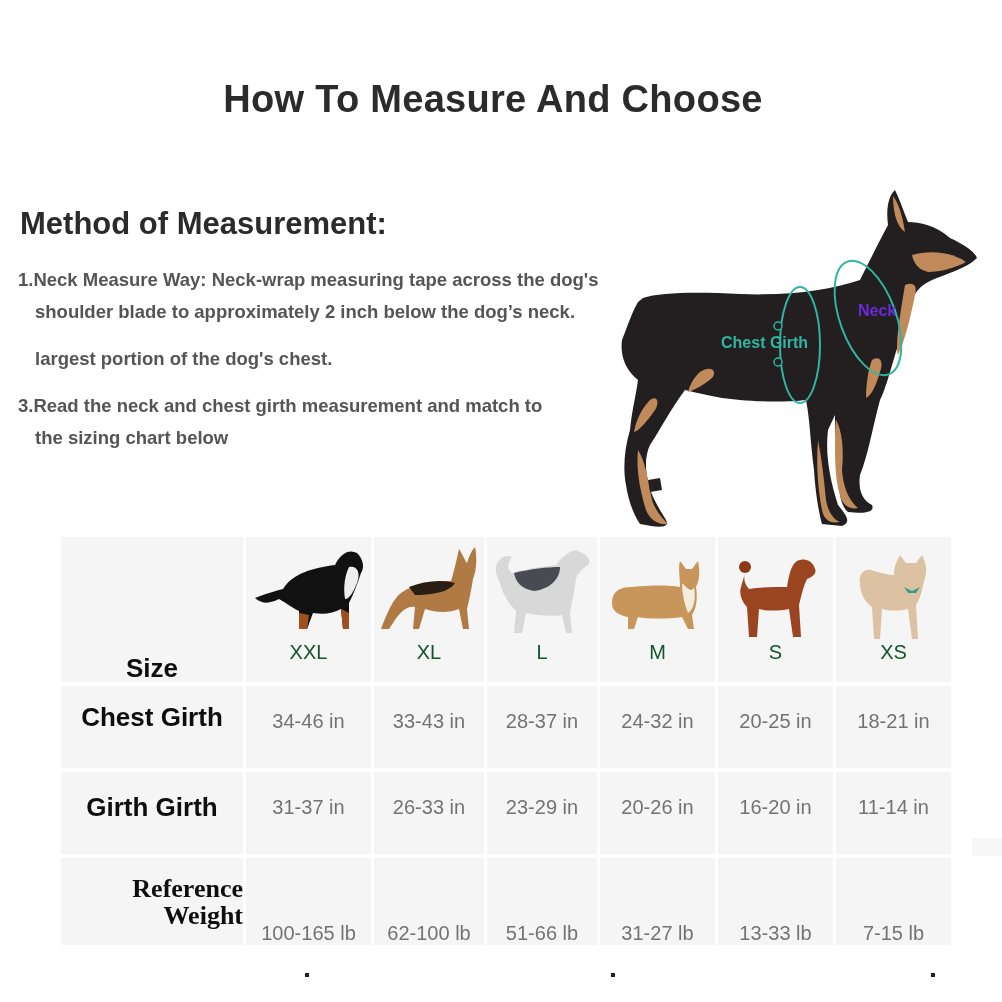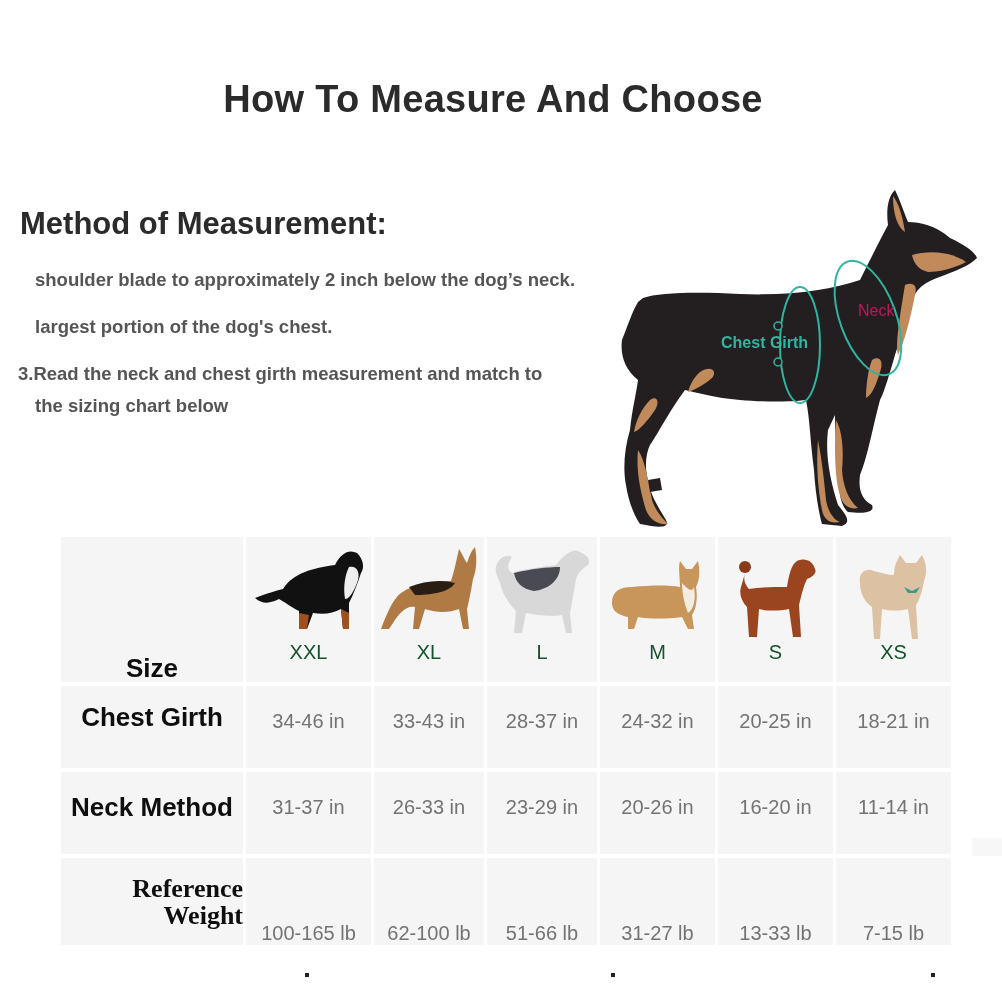--- a/index.html
+++ b/index.html
@@ -37,20 +37,21 @@
 </style>
 </head>
 <body>
 
 <div class="main-title">How To Measure And Choose</div>
 
 <div class="method-heading">Method of Measurement:</div>
 
 <div class="steps">
   <div class="step">
+    <span>1.Neck Measure Way: Neck-wrap measuring tape across the dog's</span>
     <span class="indent">shoulder blade to approximately 2 inch below the dog’s neck.</span>
   </div>
   <div class="step">
     <span class="indent">largest portion of the dog's chest.</span>
   </div>
   <div class="step">
     <span>3.Read the neck and chest girth measurement and match to</span>
     <span class="indent">the sizing chart below</span>
   </div>
 </div>
@@ -71,21 +72,21 @@
     <path d="M638,450 C645,460 648,480 652,500 C656,512 664,520 668,524 C658,525 650,520 646,510 C640,490 636,470 638,450 Z" fill="#c08a5a"></path>
     <path d="M648,480 L660,478 L662,490 L650,492 Z" fill="#231f20"></path>
 
     <ellipse cx="800" cy="345" rx="20" ry="58" fill="none" stroke="#2fb5a0" stroke-width="2"></ellipse>
     <circle cx="778" cy="326" r="4" fill="#231f20" stroke="#2fb5a0" stroke-width="1.5"></circle>
     <circle cx="778" cy="362" r="4" fill="#231f20" stroke="#2fb5a0" stroke-width="1.5"></circle>
 
     <ellipse cx="868" cy="318" rx="28" ry="60" transform="rotate(-20 868 318)" fill="none" stroke="#2fb5a0" stroke-width="2"></ellipse>
   </svg>
   <span style="position:absolute;left:121px;top:154px;font-size:16px;font-weight:bold;color:#2fb5a0;">Chest Girth</span>
-  <span style="position:absolute;left:258px;top:122px;font-size:16px;font-weight:normal;color:#be185d;">Neck</span>
+  <span style="position:absolute;left:258px;top:122px;font-size:16px;font-weight:bold;color:#6d28d9;">Neck</span>
 </div>
 
 <div class="size-table">
 
   <div class="cell row-head" style="left:0;top:0;width:182px;height:145px;">
     <span>Size</span>
   </div>
 
   <div class="cell" style="left:185px;top:0;width:125px;height:145px;">
     <svg class="dog-photo" width="112" height="92" viewBox="0 0 112 92">
@@ -140,21 +141,21 @@
     <span>Chest Girth</span>
   </div>
   <div class="cell val" style="left:185px;top:149px;width:125px;height:82px;align-items:flex-start;padding-top:24px;">34-46 in</div>
   <div class="cell val" style="left:313px;top:149px;width:110px;height:82px;align-items:flex-start;padding-top:24px;">33-43 in</div>
   <div class="cell val" style="left:426px;top:149px;width:110px;height:82px;align-items:flex-start;padding-top:24px;">28-37 in</div>
   <div class="cell val" style="left:539px;top:149px;width:115px;height:82px;align-items:flex-start;padding-top:24px;">24-32 in</div>
   <div class="cell val" style="left:657px;top:149px;width:115px;height:82px;align-items:flex-start;padding-top:24px;">20-25 in</div>
   <div class="cell val" style="left:775px;top:149px;width:115px;height:82px;align-items:flex-start;padding-top:24px;">18-21 in</div>
 
   <div class="cell row-head" style="left:0;top:235px;width:182px;height:82px;align-items:flex-start;padding-top:22px;">
-    <span>Neck Method</span>
+    <span>Girth Girth</span>
   </div>
   <div class="cell val" style="left:185px;top:235px;width:125px;height:82px;align-items:flex-start;padding-top:24px;">31-37 in</div>
   <div class="cell val" style="left:313px;top:235px;width:110px;height:82px;align-items:flex-start;padding-top:24px;">26-33 in</div>
   <div class="cell val" style="left:426px;top:235px;width:110px;height:82px;align-items:flex-start;padding-top:24px;">23-29 in</div>
   <div class="cell val" style="left:539px;top:235px;width:115px;height:82px;align-items:flex-start;padding-top:24px;">20-26 in</div>
   <div class="cell val" style="left:657px;top:235px;width:115px;height:82px;align-items:flex-start;padding-top:24px;">16-20 in</div>
   <div class="cell val" style="left:775px;top:235px;width:115px;height:82px;align-items:flex-start;padding-top:24px;text-align:center;">11-14 in</div>
 
   <div class="cell row-head" style="left:0;top:321px;width:182px;height:87px;flex-direction:column;font-family:Liberation Serif, serif;">
     <span>Reference</span>

